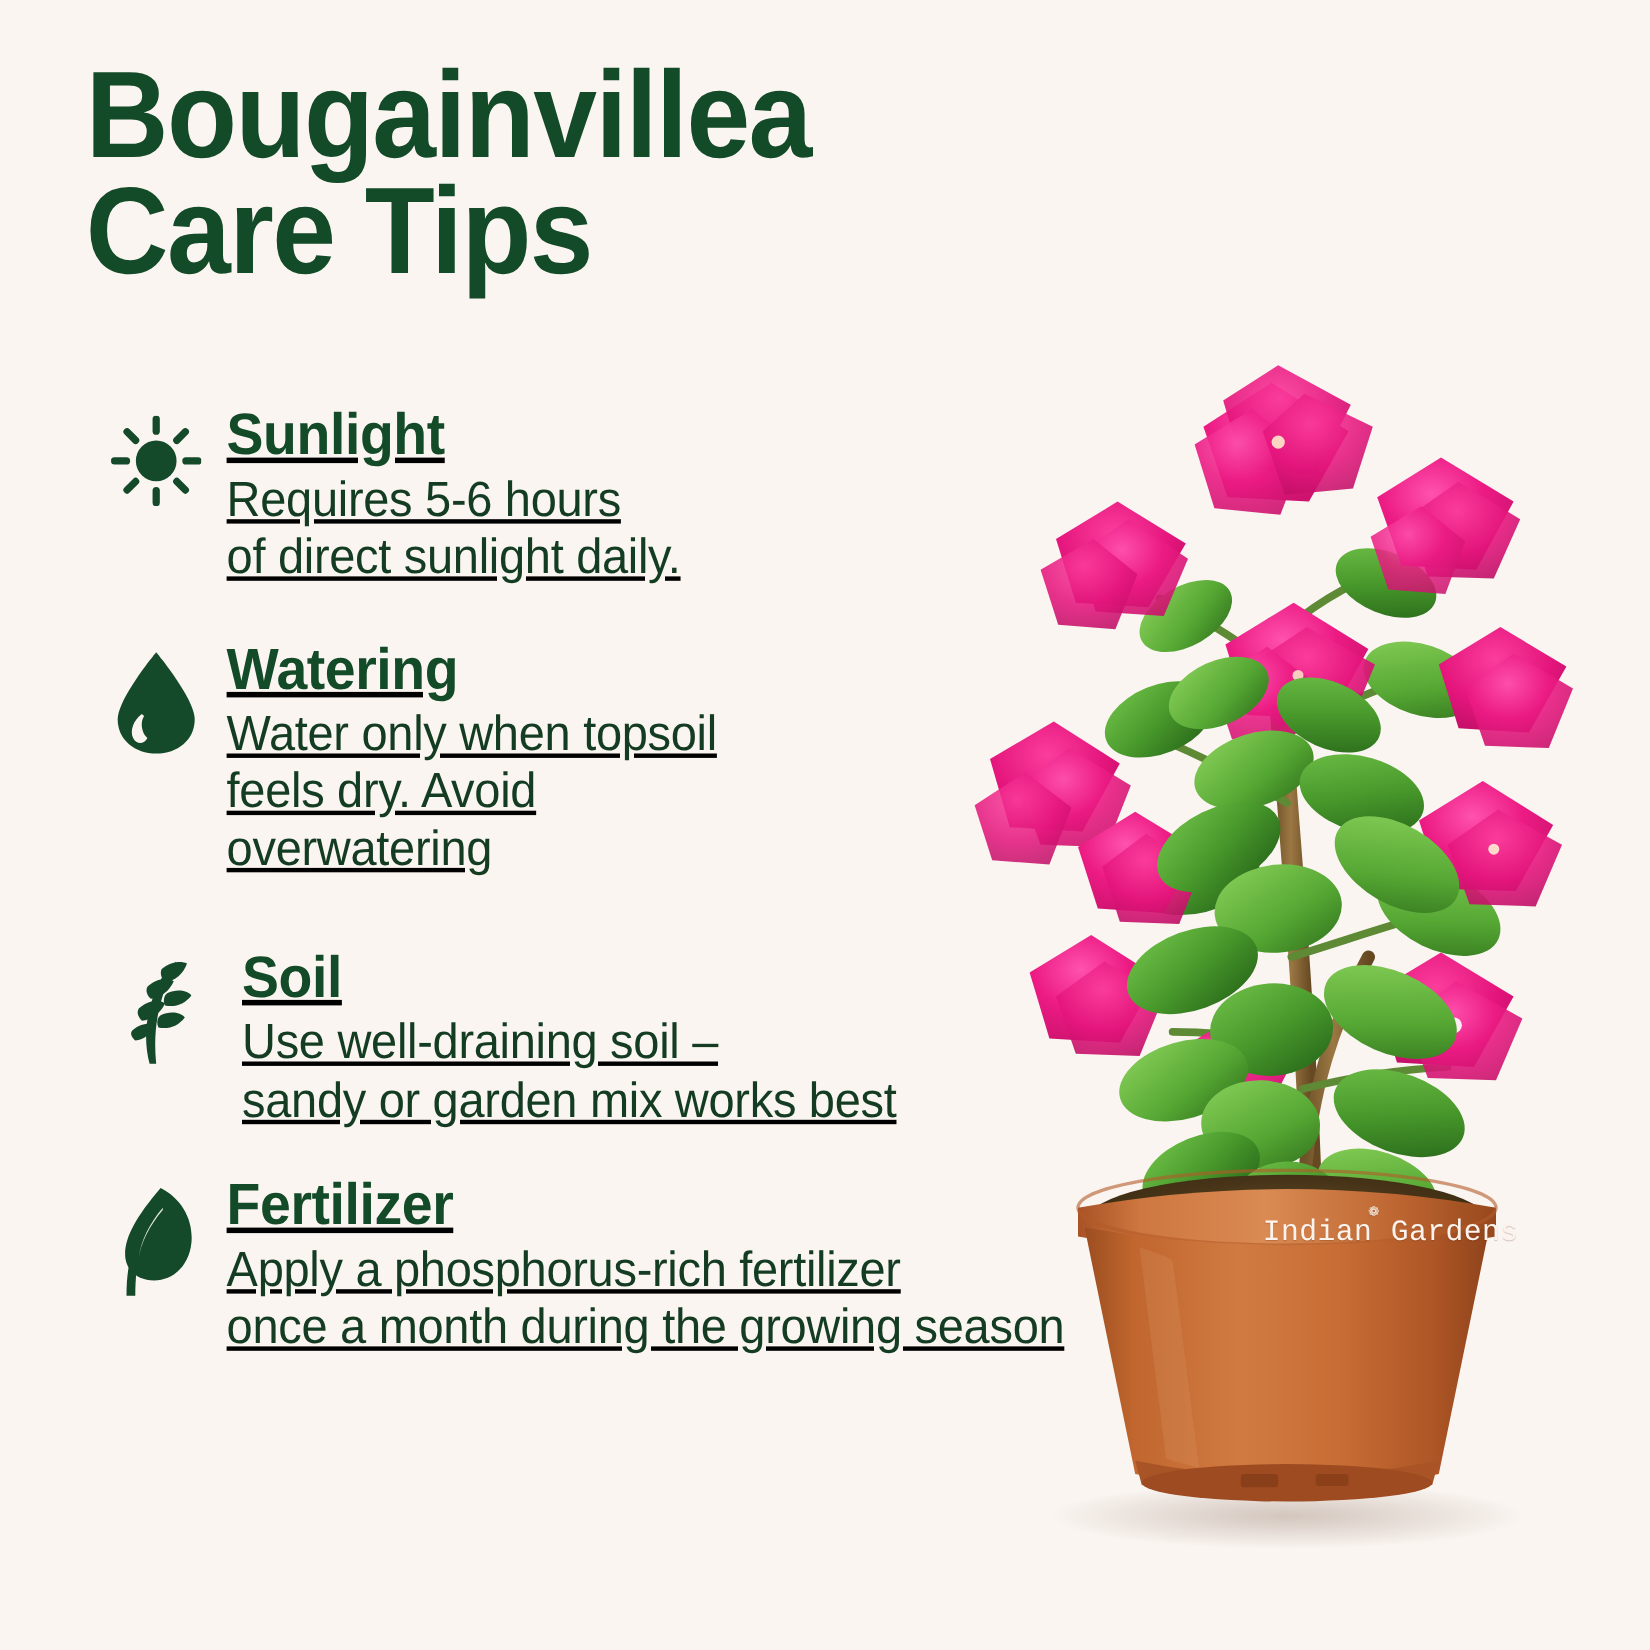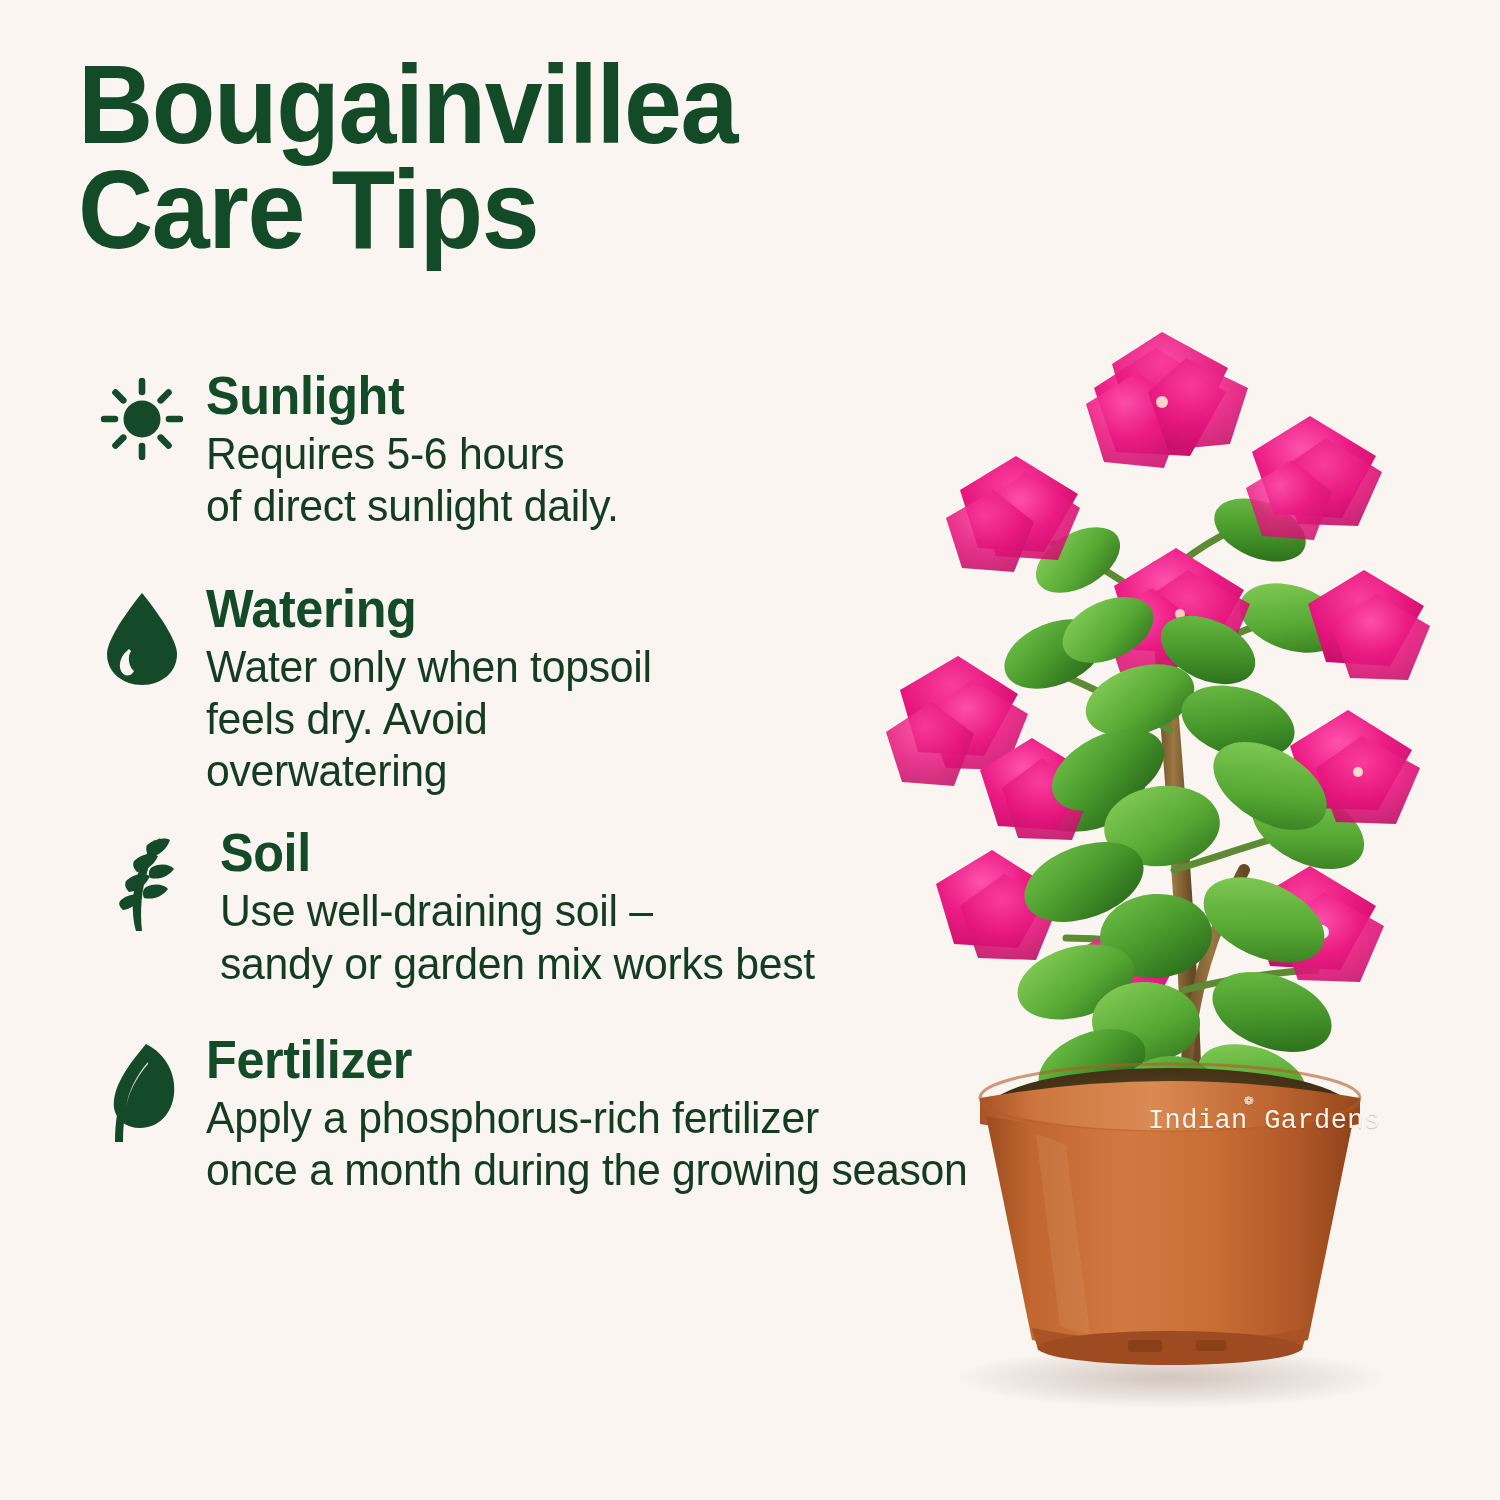--- a/index.html
+++ b/index.html
@@ -36,20 +36,21 @@
   #tips {
     position:absolute;
     left:78px; top:368px;
     width:1060px;
   }
 
   .tip {
     position:relative;
     display:flex;
     align-items:flex-start;
+    text-decoration:underline;
   }
   .tip-icon-wrap {
     width:128px;
     flex:0 0 128px;
     display:flex;
     justify-content:center;
     padding-top:10px;
   }
   .tip-body { flex:1 1 auto; padding-top:0; }
 
@@ -69,21 +70,21 @@
     line-height:1.16;
     letter-spacing:-0.3px;
     transform:scaleX(0.95);
     transform-origin:left top;
     white-space:pre-line;
     margin-top:4px;
   }
 
   
   #tip-sunlight   { margin-bottom:48px; }
-  #tip-watering   { margin-bottom:28px; }
+  #tip-watering   { margin-bottom:64px; }
   #tip-soil       { margin-bottom:42px;gap:14px; }
 
   .icon-svg { display:block; }
 
   
   #plant {
     position:absolute;
     left:840px; top:230px;
     width:660px; height:1180px;
     pointer-events:none;

